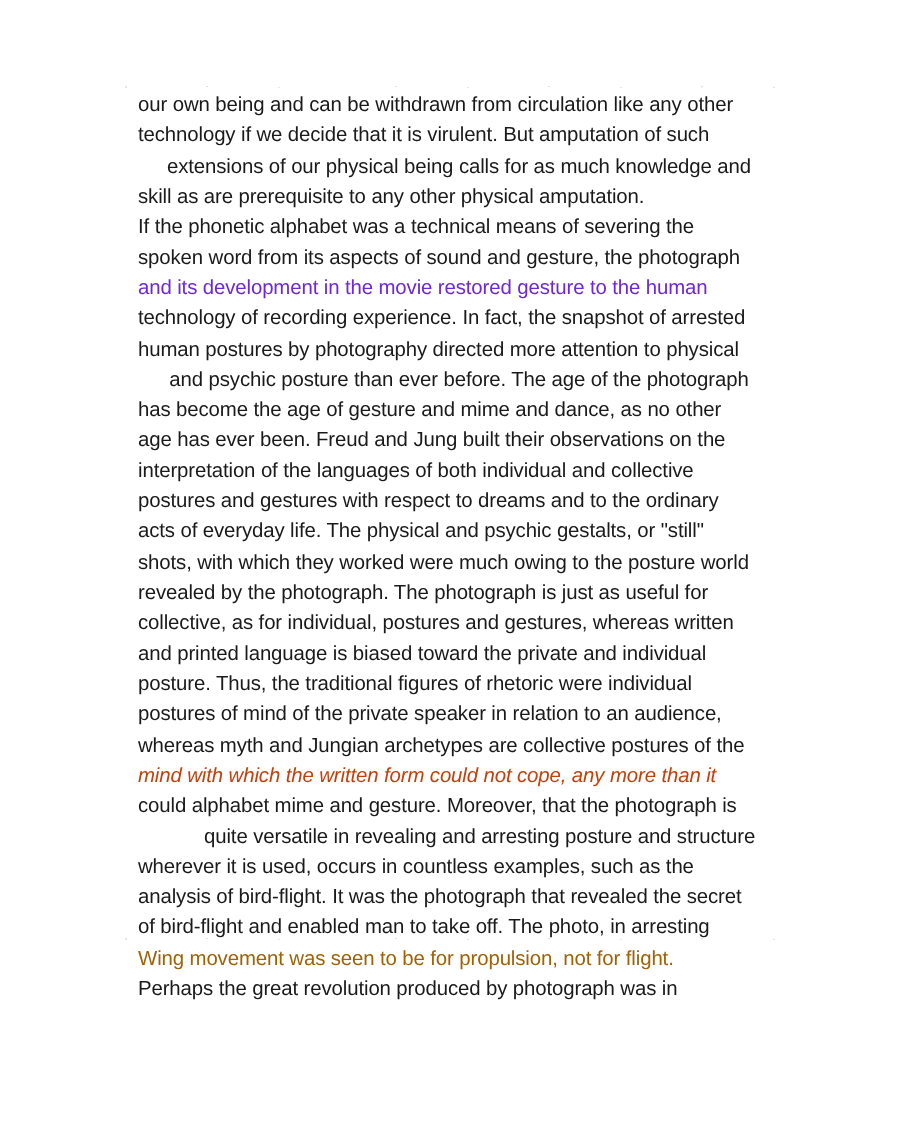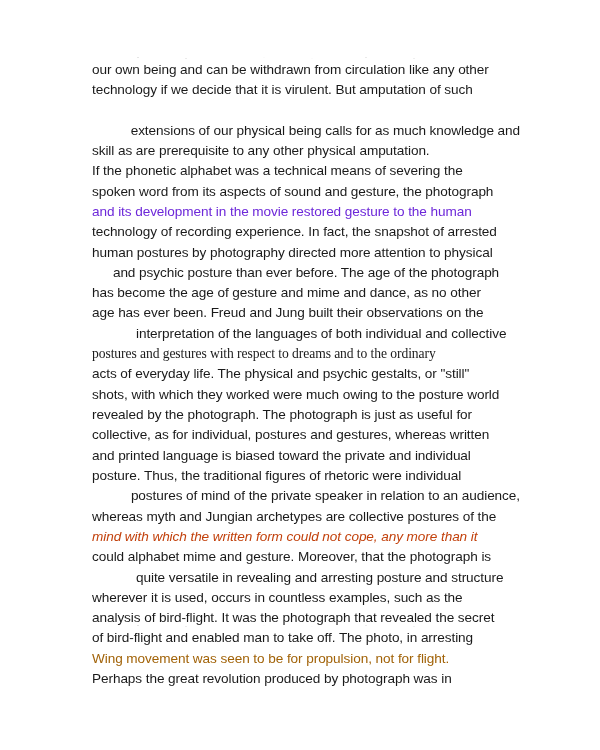--- a/index.html
+++ b/index.html
@@ -67,39 +67,39 @@
 </head>
 <body>
 
 <div id="page" style="background: rgb(255, 255, 255);">
 
   <div class="scan-noise top"></div>
 
   <div id="text-block">
       <span class="text-line" style="color: rgb(26, 26, 26); text-align: left;">our own being and can be withdrawn from circulation like any other</span>
       <span class="text-line" style="color: rgb(26, 26, 26); text-align: left;">technology if we decide that it is virulent. But amputation of such</span>
-      <span class="text-line" style="color: rgb(26, 26, 26); text-align: right; margin-top: 20px;">extensions of our physical being calls for as much knowledge and</span>
+      <span class="text-line" style="color: rgb(26, 26, 26); text-align: center;">extensions of our physical being calls for as much knowledge and</span>
       <span class="text-line" style="color: rgb(26, 26, 26); text-align: left;">skill as are prerequisite to any other physical amputation.</span>
       <span class="text-line" style="color: rgb(26, 26, 26); text-align: left;">If the phonetic alphabet was a technical means of severing the</span>
       <span class="text-line" style="color: rgb(26, 26, 26); text-align: left;">spoken word from its aspects of sound and gesture, the photograph</span>
       <span class="text-line" style="color: #6d28d9; text-align: left;">and its development in the movie restored gesture to the human</span>
       <span class="text-line" style="color: rgb(26, 26, 26); text-align: left;">technology of recording experience. In fact, the snapshot of arrested</span>
       <span class="text-line" style="color: rgb(26, 26, 26); text-align: left;">human postures by photography directed more attention to physical</span>
       <span class="text-line" style="color: rgb(26, 26, 26); text-align: center;">and psychic posture than ever before. The age of the photograph</span>
       <span class="text-line" style="color: rgb(26, 26, 26); text-align: left;">has become the age of gesture and mime and dance, as no other</span>
       <span class="text-line" style="color: rgb(26, 26, 26); text-align: left;">age has ever been. Freud and Jung built their observations on the</span>
-      <span class="text-line" style="color: rgb(26, 26, 26); text-align: left; margin-left: 44px;">interpretation of the languages of both individual and collective</span>
-      <span class="text-line" style="color: rgb(26, 26, 26); text-align: left; font-family: Liberation Serif, serif;">postures and gestures with respect to dreams and to the ordinary</span>
+      <span class="text-line" style="color: rgb(26, 26, 26); text-align: left;">interpretation of the languages of both individual and collective</span>
+      <span class="text-line" style="color: rgb(26, 26, 26); text-align: left;">postures and gestures with respect to dreams and to the ordinary</span>
       <span class="text-line" style="color: rgb(26, 26, 26); text-align: left;">acts of everyday life. The physical and psychic gestalts, or "still"</span>
       <span class="text-line" style="color: rgb(26, 26, 26); text-align: left;">shots, with which they worked were much owing to the posture world</span>
       <span class="text-line" style="color: rgb(26, 26, 26); text-align: left;">revealed by the photograph. The photograph is just as useful for</span>
       <span class="text-line" style="color: rgb(26, 26, 26); text-align: left;">collective, as for individual, postures and gestures, whereas written</span>
       <span class="text-line" style="color: rgb(26, 26, 26); text-align: left;">and printed language is biased toward the private and individual</span>
       <span class="text-line" style="color: rgb(26, 26, 26); text-align: left;">posture. Thus, the traditional figures of rhetoric were individual</span>
-      <span class="text-line" style="color: rgb(26, 26, 26); text-align: right;">postures of mind of the private speaker in relation to an audience,</span>
+      <span class="text-line" style="color: rgb(26, 26, 26); text-align: left;">postures of mind of the private speaker in relation to an audience,</span>
       <span class="text-line" style="color: rgb(26, 26, 26); text-align: left;">whereas myth and Jungian archetypes are collective postures of the</span>
       <span class="text-line" style="color: #c2410c; text-align: left; font-style: italic;">mind with which the written form could not cope, any more than it</span>
       <span class="text-line" style="color: rgb(26, 26, 26); text-align: left;">could alphabet mime and gesture. Moreover, that the photograph is</span>
       <span class="text-line" style="color: rgb(26, 26, 26); text-align: left; margin-left: 44px;">quite versatile in revealing and arresting posture and structure</span>
       <span class="text-line" style="color: rgb(26, 26, 26); text-align: left;">wherever it is used, occurs in countless examples, such as the</span>
       <span class="text-line" style="color: rgb(26, 26, 26); text-align: left;">analysis of bird-flight. It was the photograph that revealed the secret</span>
       <span class="text-line" style="color: rgb(26, 26, 26); text-align: left;">of bird-flight and enabled man to take off. The photo, in arresting</span>
       <span class="text-line" style="color: #a16207; text-align: left;">Wing movement was seen to be for propulsion, not for flight.</span>
       <span class="text-line" style="color: rgb(26, 26, 26); text-align: left;">Perhaps the great revolution produced by photograph was in</span>
     </div>

